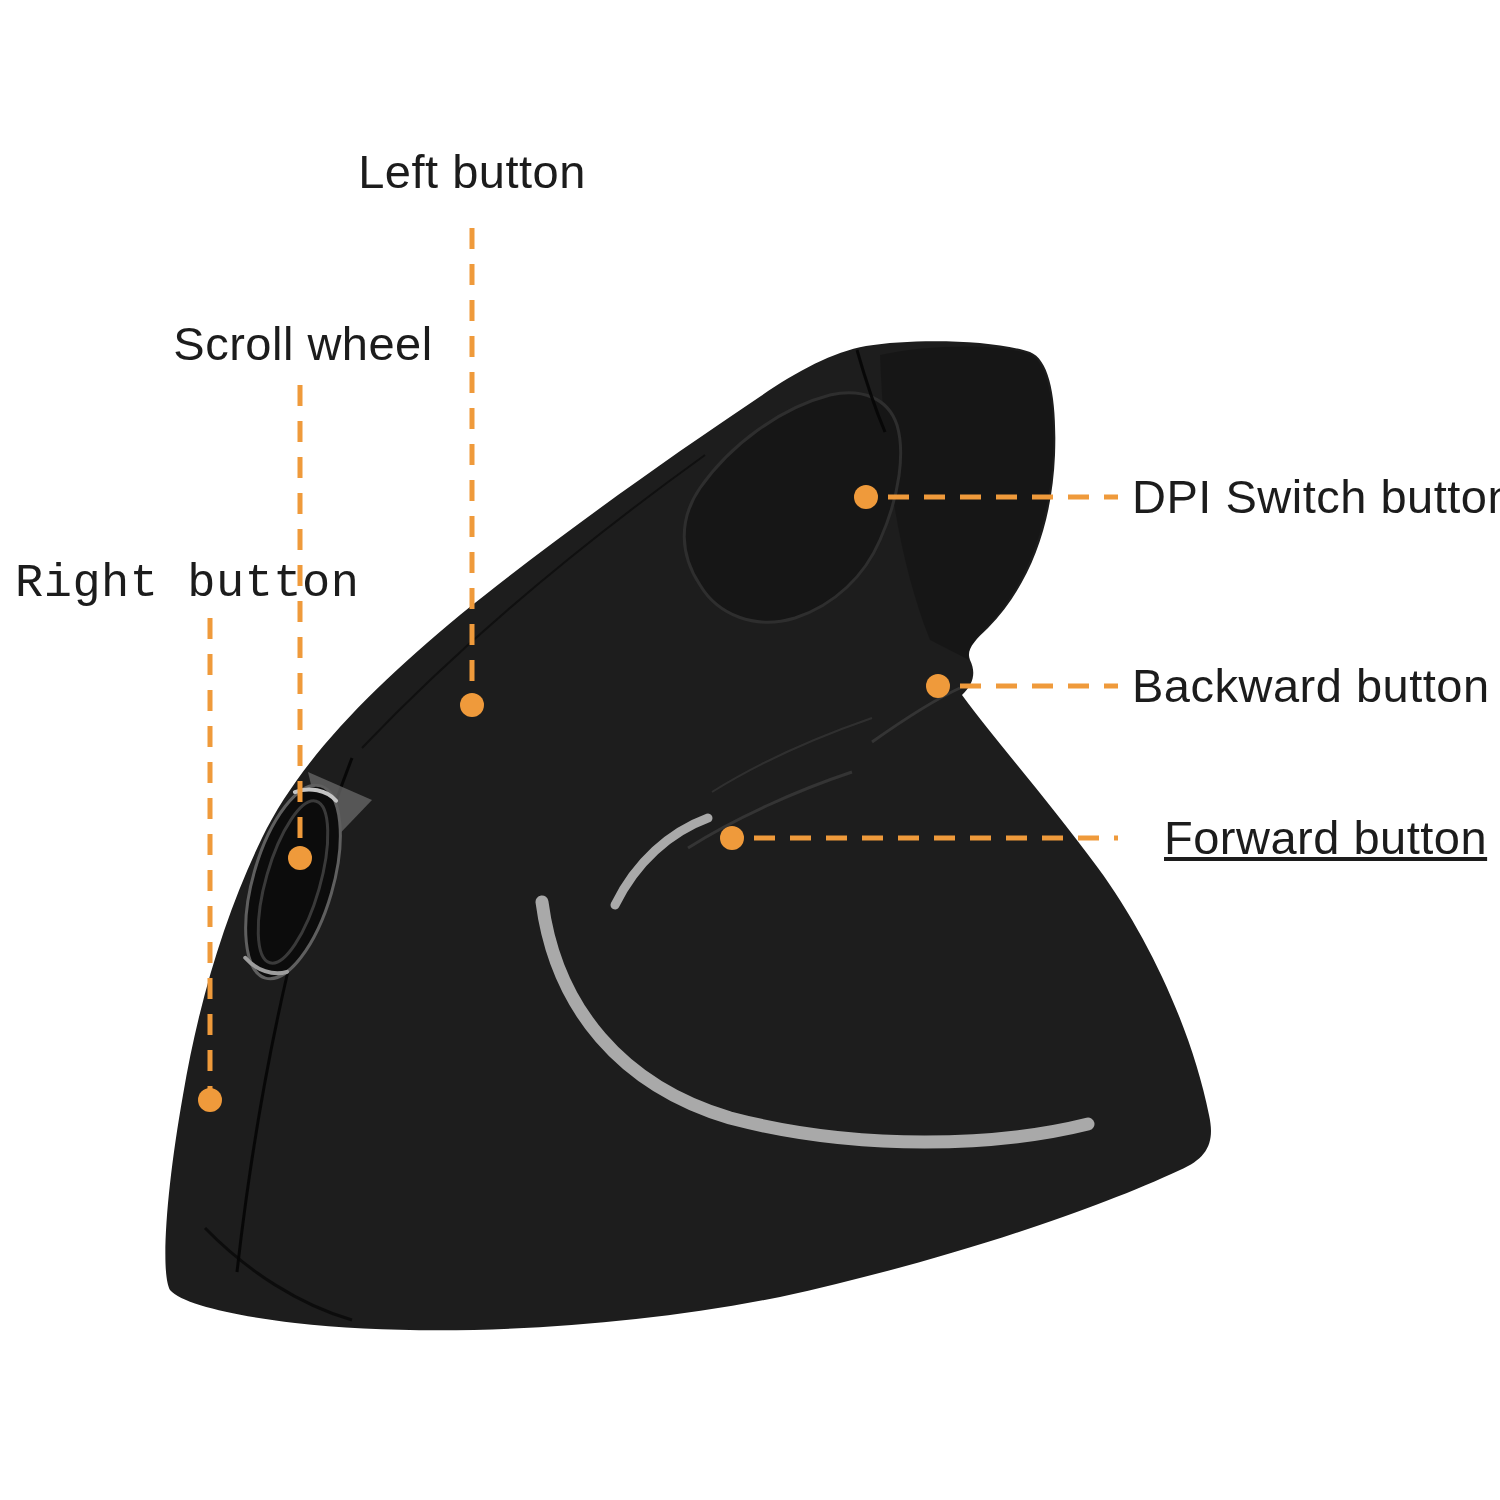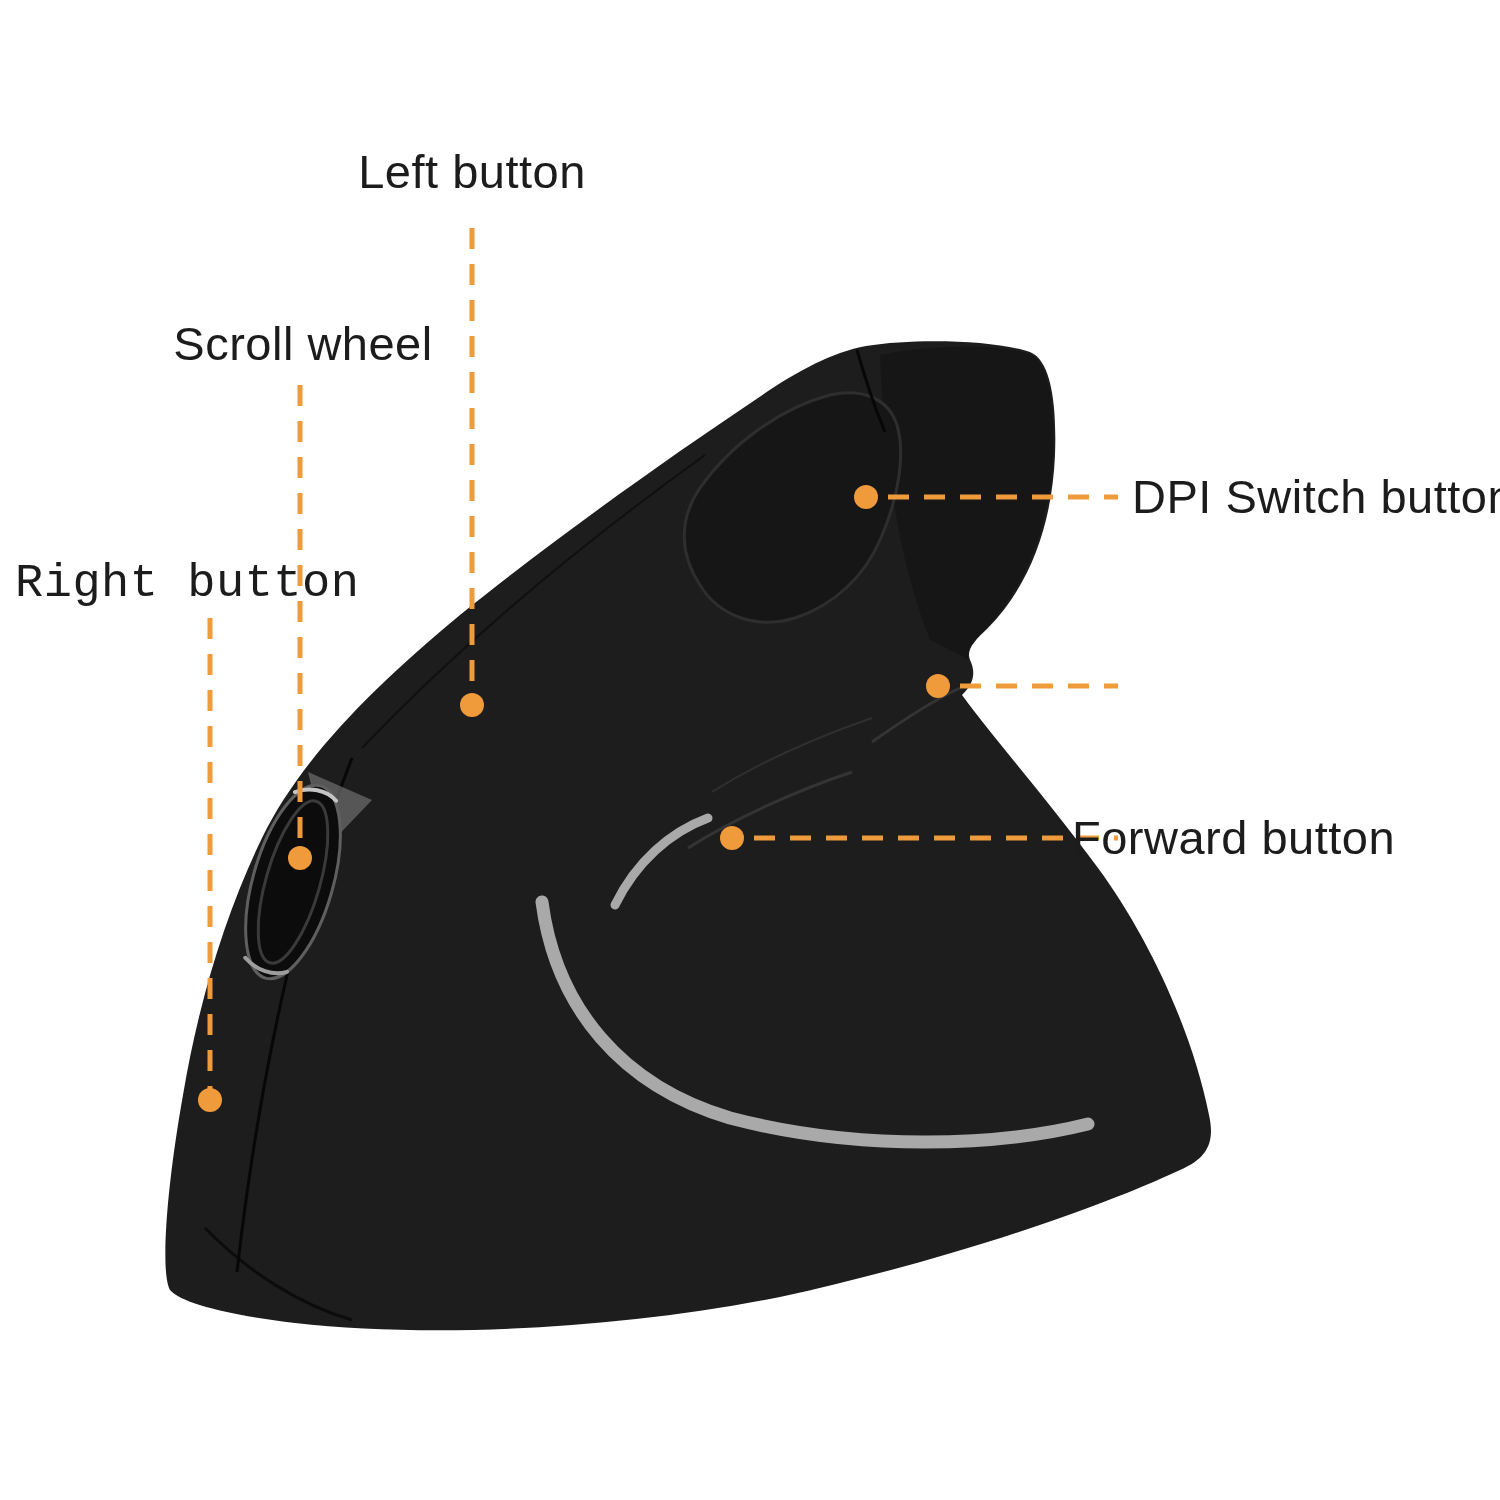--- a/index.html
+++ b/index.html
@@ -18,21 +18,21 @@
     color:#1c1c1c;
     white-space:nowrap;
     letter-spacing:0.5px;
   }
   .label.centered{transform:translateX(-50%);}
   #lbl-left-button   {left:472px;  top:146px;}
   #lbl-scroll-wheel  {left:303px;  top:318px;}
   #lbl-right-button  {left:15px;   top:558px;font-family:Liberation Mono, monospace;}
   #lbl-dpi-switch    {left:1132px; top:471px;}
   #lbl-backward      {left:1132px; top:660px;}
-  #lbl-forward       {left:1072px; top:812px;}
+  #lbl-forward       {left:1164px; top:812px;text-decoration:underline;}
   .leader{stroke:#EF9A3B;stroke-width:5;stroke-dasharray:21 15;fill:none;stroke-linecap:butt;}
   .dot{fill:#EF9A3B;stroke:none;}
   .seam{stroke:#050505;fill:none;}
   .btn-seam{stroke:#343434;fill:none;}
   .gray-arc{stroke:#a9a9a9;fill:none;stroke-linecap:round;}
 </style>
 </head>
 <body>
 
 <div class="stage">
@@ -134,16 +134,17 @@
   </svg>
 
   <div class="label centered" id="lbl-scroll-wheel">Scroll wheel</div>
 
   <div class="label centered" id="lbl-left-button">Left button</div>
 
   <div class="label" id="lbl-right-button">Right button</div>
 
   <div class="label" id="lbl-dpi-switch">DPI Switch button</div>
 
+  <div class="label" id="lbl-backward">Backward button</div>
 
   <div class="label" id="lbl-forward">Forward button</div>
 
 </div>
 
 </body></html>

